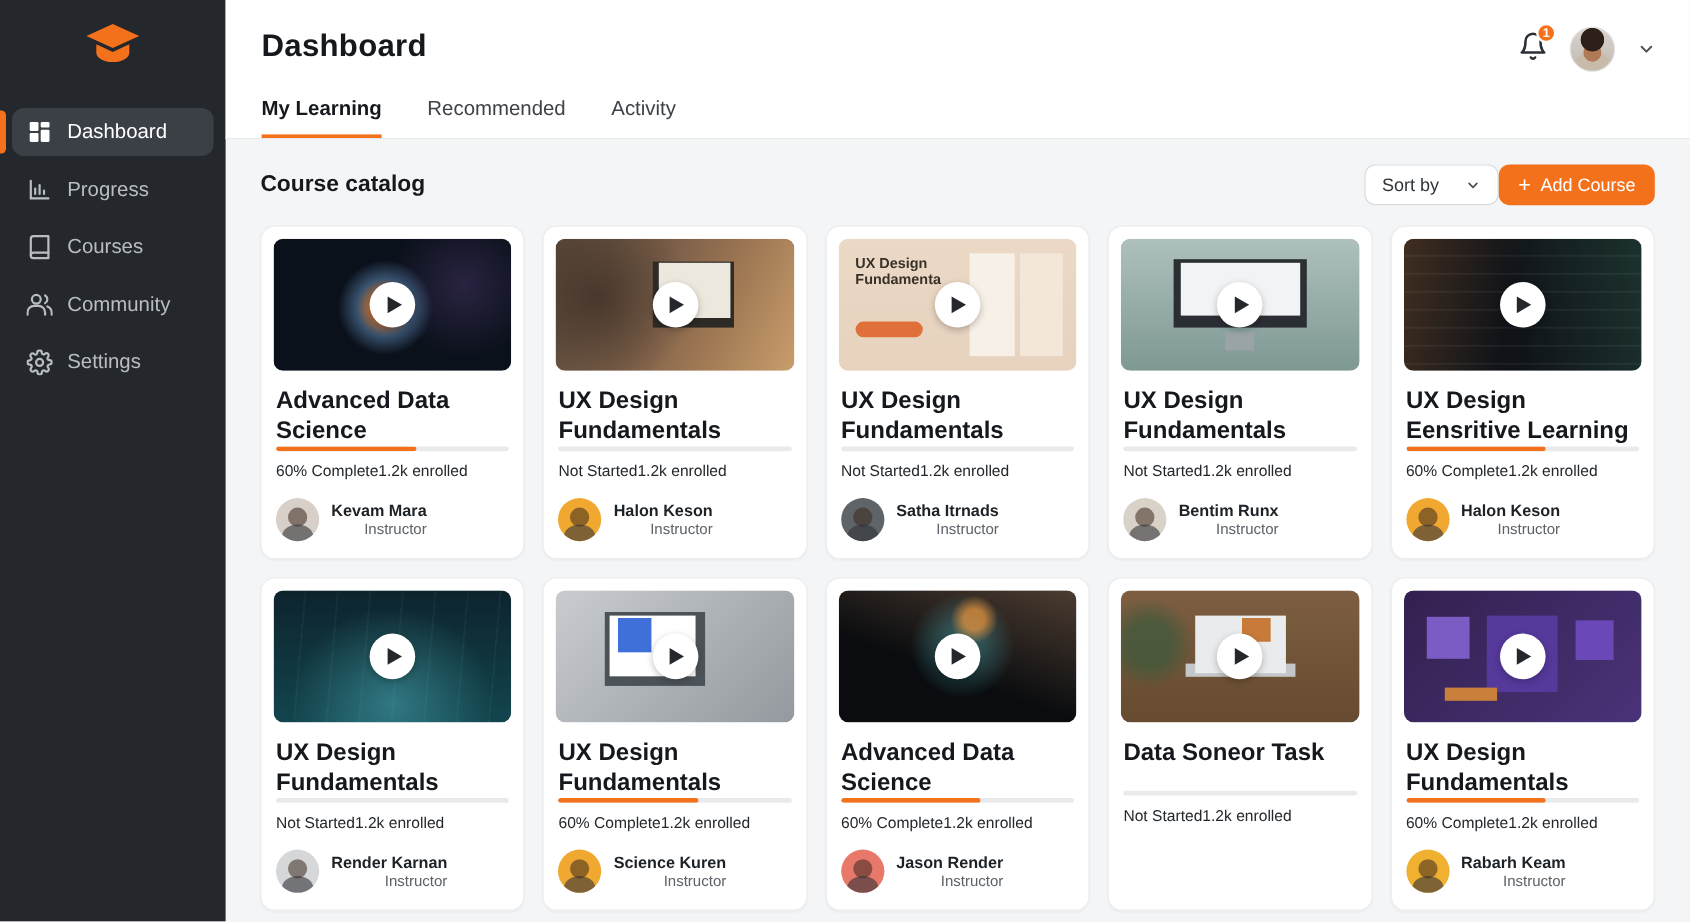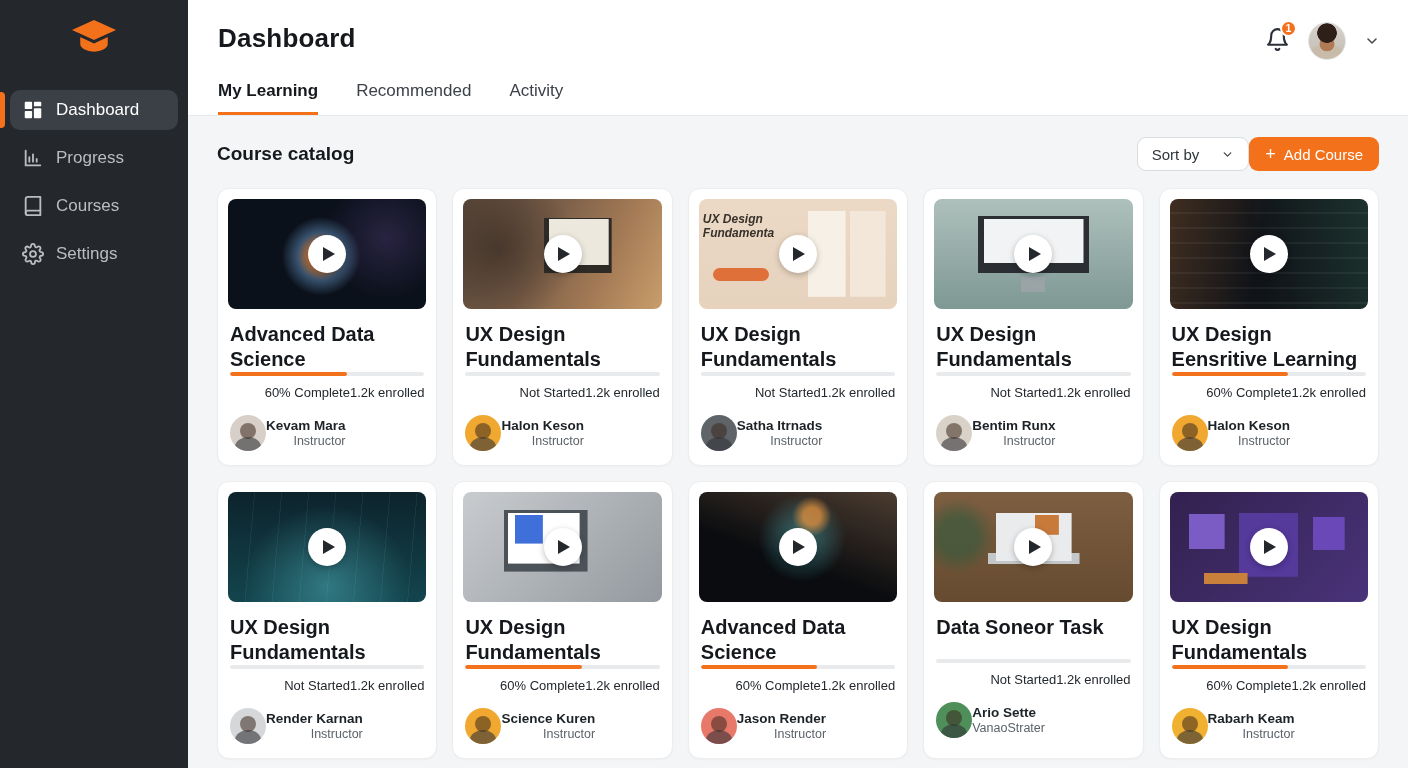--- a/index.html
+++ b/index.html
@@ -55,22 +55,22 @@
           box-shadow:0 1px 2px rgba(20,24,28,.03); }
   .thumb { position:relative; height:110px; border-radius:8px; overflow:hidden; margin:0 -2px 13px; }
   .play { position:absolute; left:50%; top:50%; width:38px; height:38px; margin:-19px 0 0 -19px;
           background:#fff; border-radius:50%; box-shadow:0 2px 6px rgba(0,0,0,.25);
           display:flex; align-items:center; justify-content:center; cursor:pointer; }
   .play::after { content:""; display:block; margin-left:3px;
           border-left:12px solid #24282D; border-top:7px solid transparent; border-bottom:7px solid transparent; }
   .card-title { font-size:20px; font-weight:700; color:#15181C; line-height:1.25; min-height:44px; }
   .progress-track { height:4px; background:#E8EAEC; border-radius:3px; overflow:hidden; }
   .progress-fill { height:100%; background:#F4711C; border-radius:3px; }
-  .meta-row { display:flex; justify-content:flex-end; margin-top:9px; font-size:13px; color:#23282D; }
-  .instructor { display:flex; align-items:center; margin-top:15px; }
+  .meta-row { display:flex; justify-content:flex-start; margin-top:9px; font-size:13px; color:#23282D; }
+  .instructor { display:flex; align-items:center; gap:10px; margin-top:15px; }
   .avatar-sm { width:36px; height:36px; border-radius:50%; flex:0 0 36px; position:relative; overflow:hidden; }
   .avatar-sm::before { content:""; position:absolute; left:50%; top:22%; width:16px; height:16px;
           margin-left:-8px; border-radius:50%; background:rgba(60,40,30,.55); }
   .avatar-sm::after { content:""; position:absolute; left:50%; top:62%; width:26px; height:20px;
           margin-left:-13px; border-radius:50% 50% 0 0; background:rgba(50,50,55,.6); }
   .inst-name { font-size:13.5px; font-weight:600; color:#1D2227; line-height:1.25; }
   .inst-role { font-size:12.5px; color:#5B6268;text-align:right; }
 
   
   .thumb-particle-sphere-dark { background:
@@ -81,22 +81,22 @@
       linear-gradient(#ECE8DE,#ECE8DE) 62% 32%/30% 42% no-repeat,
       linear-gradient(#2E2A26,#2E2A26) 62% 34%/34% 50% no-repeat,
       radial-gradient(circle at 18% 45%, rgba(40,30,25,.55), transparent 45%),
       linear-gradient(115deg,#5C4A3C 0%,#7B5F49 40%,#A37A55 70%,#C99E6C 100%); }
   .thumb-ux-landing-beige { background:
       linear-gradient(#F7F0E6,#F7F0E6) 68% 50%/19% 78% no-repeat,
       linear-gradient(#F2E7D8,#F2E7D8) 93% 50%/18% 78% no-repeat,
       linear-gradient(180deg,#EBD9C6,#E6D2BD); }
   .thumb-ux-landing-beige::after { content:""; position:absolute; left:14px; bottom:28px;
       width:56px; height:13px; border-radius:7px; background:#E0703A; }
-  .thumb-caption { position:absolute; left:4px; top:14px; width:92px; font-size:12px; font-weight:700;
-      color:#37312A; line-height:1.15;font-style:italic; }
+  .thumb-caption { position:absolute; left:14px; top:14px; width:92px; font-size:12px; font-weight:700;
+      color:#37312A; line-height:1.15; }
   .thumb-imac-teal { background:
       linear-gradient(#F2F3F4,#F2F3F4) 50% 30%/50% 40% no-repeat,
       linear-gradient(#2B2F33,#2B2F33) 50% 32%/56% 52% no-repeat,
       linear-gradient(#9AA4A6,#9AA4A6) 50% 82%/12% 14% no-repeat,
       linear-gradient(180deg,#AEC0BC 0%,#7E9894 100%); }
   .thumb-code-dark { background:
       repeating-linear-gradient(180deg, transparent 0 13px, rgba(255,255,255,.05) 13px 15px),
       linear-gradient(100deg, rgba(235,140,60,.22), transparent 45%),
       linear-gradient(260deg, rgba(90,210,160,.16), transparent 55%),
       #101318; }
@@ -161,20 +161,29 @@
       </div>
       <div class="nav-item">
         <svg width="22" height="22" viewBox="0 0 24 24" fill="none" stroke="#B9BDC1" stroke-width="2" stroke-linecap="round" stroke-linejoin="round">
           <path d="M4 19.5A2.5 2.5 0 0 1 6.5 17H20"></path>
             <path d="M6.5 2H20v20H6.5A2.5 2.5 0 0 1 4 19.5v-15A2.5 2.5 0 0 1 6.5 2z"></path>
         </svg>
         <span>Courses</span>
       </div>
       <div class="nav-item">
         <svg width="22" height="22" viewBox="0 0 24 24" fill="none" stroke="#B9BDC1" stroke-width="2" stroke-linecap="round" stroke-linejoin="round">
+          <circle cx="9" cy="7" r="4"></circle>
+            <path d="M1 21v-2a6 6 0 0 1 6-6h4a6 6 0 0 1 6 6v2"></path>
+            <path d="M17 3.5a4 4 0 0 1 0 7"></path>
+            <path d="M23 21v-2a6 6 0 0 0-4-5.5"></path>
+        </svg>
+        <span>Community</span>
+      </div>
+      <div class="nav-item">
+        <svg width="22" height="22" viewBox="0 0 24 24" fill="none" stroke="#B9BDC1" stroke-width="2" stroke-linecap="round" stroke-linejoin="round">
           <circle cx="12" cy="12" r="3.2"></circle>
           <path d="M19.4 15a1.65 1.65 0 0 0 .33 1.82l.06.06a2 2 0 1 1-2.83 2.83l-.06-.06a1.65 1.65 0 0 0-1.82-.33 1.65 1.65 0 0 0-1 1.51V21a2 2 0 1 1-4 0v-.09a1.65 1.65 0 0 0-1-1.51 1.65 1.65 0 0 0-1.82.33l-.06.06a2 2 0 1 1-2.83-2.83l.06-.06a1.65 1.65 0 0 0 .33-1.82 1.65 1.65 0 0 0-1.51-1H3a2 2 0 1 1 0-4h.09a1.65 1.65 0 0 0 1.51-1 1.65 1.65 0 0 0-.33-1.82l-.06-.06a2 2 0 1 1 2.83-2.83l.06.06a1.65 1.65 0 0 0 1.82.33h.01a1.65 1.65 0 0 0 1-1.51V3a2 2 0 1 1 4 0v.09a1.65 1.65 0 0 0 1 1.51h.01a1.65 1.65 0 0 0 1.82-.33l.06-.06a2 2 0 1 1 2.83 2.83l-.06.06a1.65 1.65 0 0 0-.33 1.82v.01a1.65 1.65 0 0 0 1.51 1H21a2 2 0 1 1 0 4h-.09a1.65 1.65 0 0 0-1.51 1z"></path>
         </svg>
         <span>Settings</span>
       </div>
     </nav>
   </aside>
 
   <main class="main">
     <header class="topbar">
@@ -399,27 +408,20 @@
       <div class="play"></div>
     </div>
     <div class="card-title">Data Soneor Task</div>
     <div class="progress-track">
       <div class="progress-fill" style="width: 0%;"></div>
     </div>
     <div class="meta-row">
       <span>Not Started</span>
       <span>1.2k enrolled</span>
     </div>
-    <div class="instructor">
-      <div class="avatar-sm" style="background: rgb(79, 143, 90);"></div>
-      <div>
-        <div class="inst-name">Ario Sette</div>
-        <div class="inst-role">VanaoStrater</div>
-      </div>
-    </div>
   </div>
 
   <div class="card">
     <div class="thumb thumb-purple-ui">
 
       <div class="play"></div>
     </div>
     <div class="card-title">UX Design Fundamentals</div>
     <div class="progress-track">
       <div class="progress-fill" style="width: 60%;"></div>

